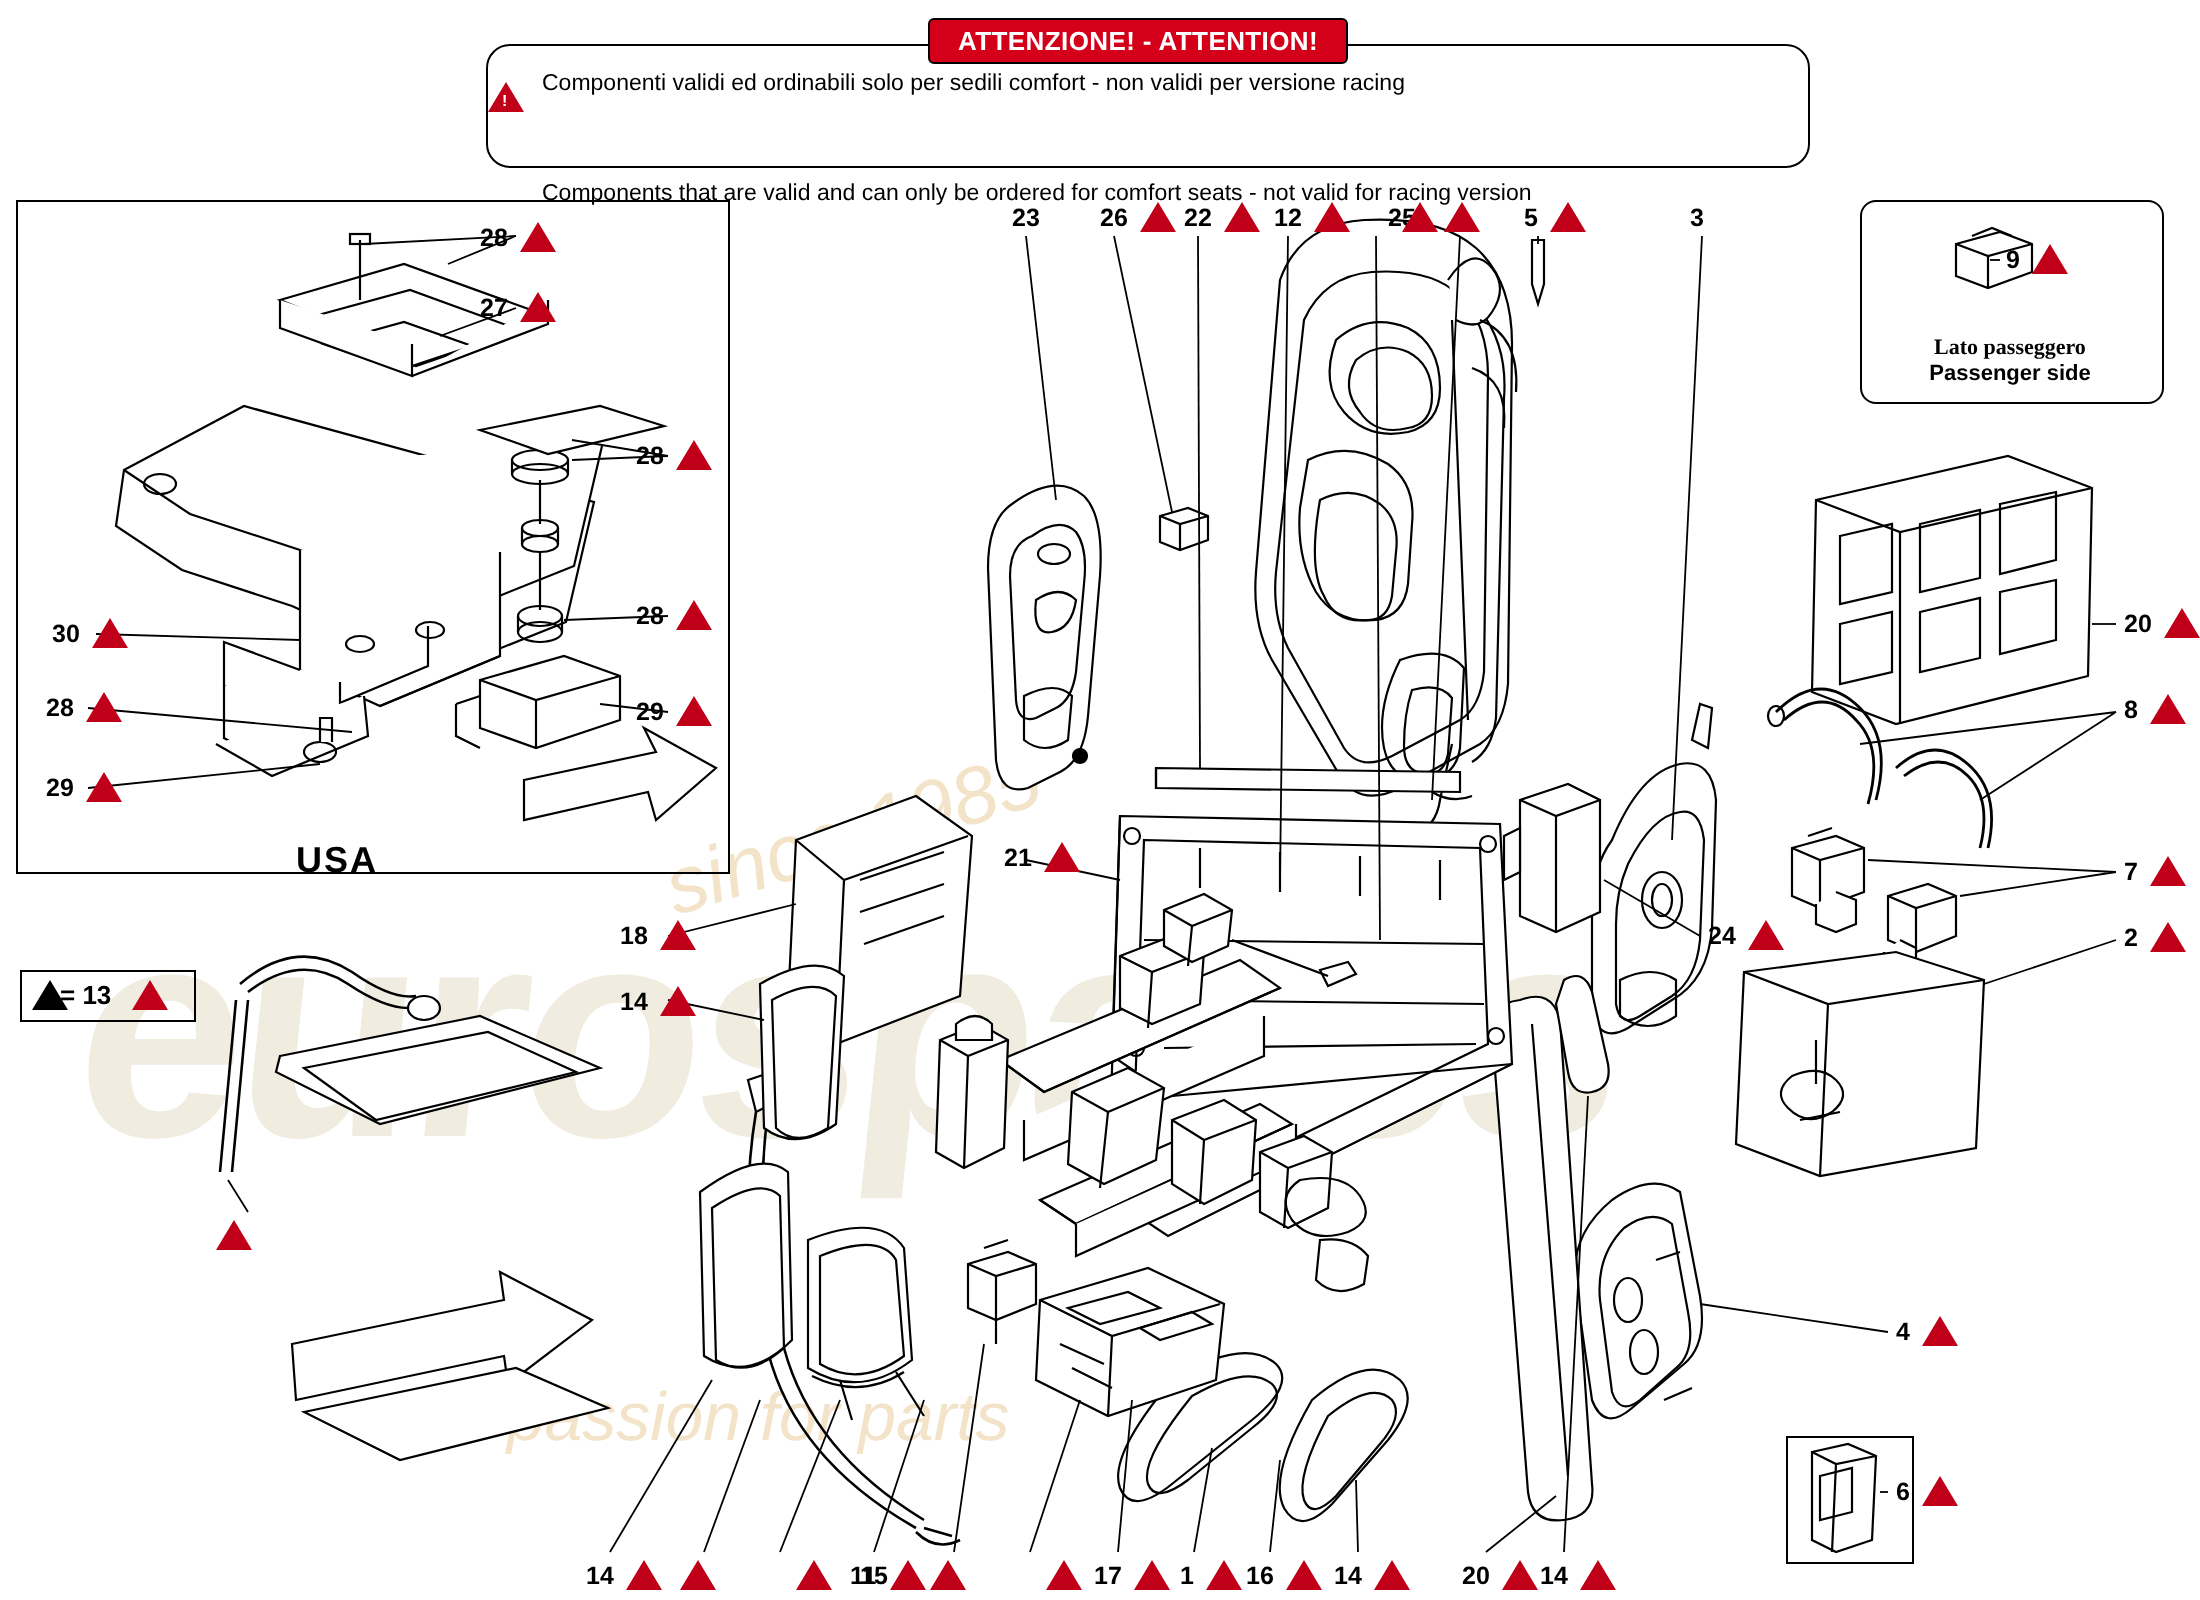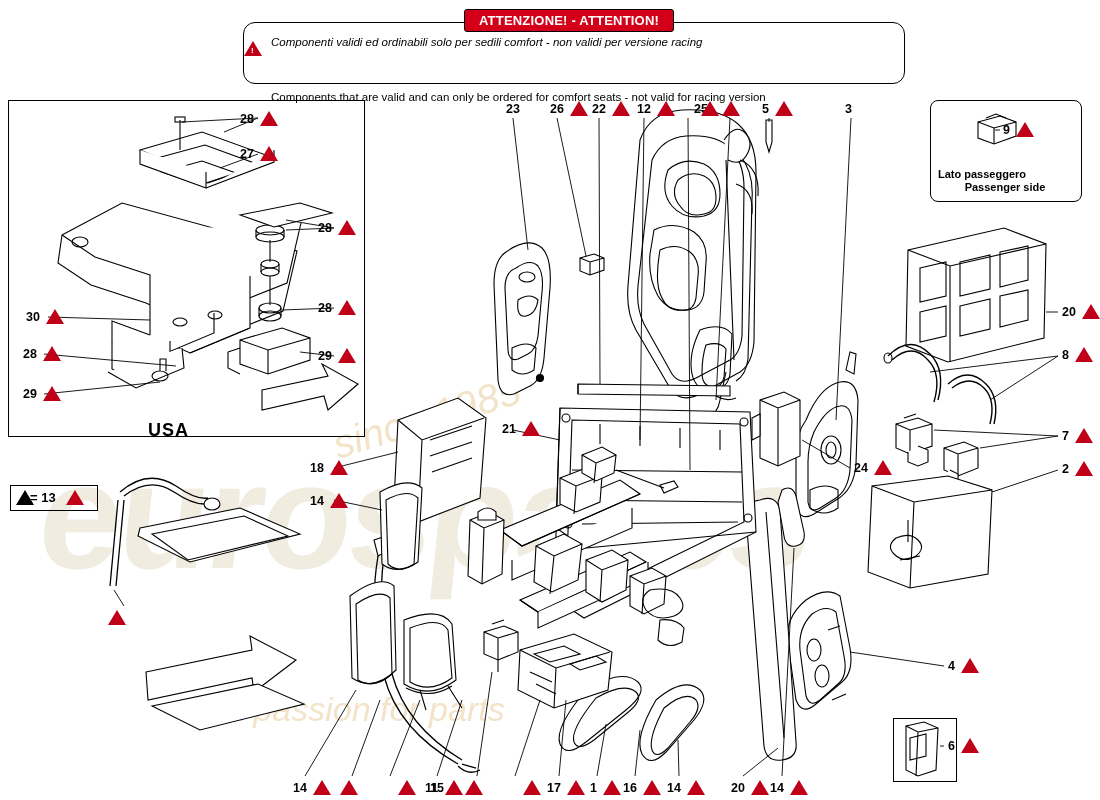--- a/index.html
+++ b/index.html
@@ -49,39 +49,39 @@
   .attn-box{
     position:absolute;left:243px;top:22px;width:660px;height:60px;
     border:1.6px solid #000;border-radius:12px;background:#fff;
   }
   .attn-title{
     position:absolute;left:464px;top:9px;
     background:#d4001a;color:#fff;font-weight:bold;font-size:13px;
     padding:3px 14px;border-radius:3px;border:1px solid #000;
     letter-spacing:.2px;
   }
-  .attn-l1{position:absolute;left:271px;top:36px;font-size:11.5px;color:#000;font-style:italic;}
+  .attn-l1{position:absolute;left:271px;top:36px;font-size:11.5px;color:#000;}
   .attn-l2{position:absolute;left:271px;top:52px;font-size:11.5px;color:#000;margin-top:39px;}
 
   
   .usa-box{
     position:absolute;left:8px;top:100px;width:355px;height:335px;
     border:1.5px solid #000;background:transparent;
   }
   .usa-label{
     position:absolute;left:148px;top:420px;font-size:18px;font-weight:bold;
     letter-spacing:1px;color:#000;
   }
 
   
   .pass-box{
     position:absolute;left:930px;top:100px;width:150px;height:100px;
     border:1.5px solid #000;border-radius:8px;background:transparent;
   }
-  .pass-l1{position:absolute;left:938px;top:168px;width:134px;text-align:left;font-size:11px;font-weight:bold;}
+  .pass-l1{position:absolute;left:938px;top:168px;width:134px;text-align:center;font-size:11px;font-weight:bold;font-family:Liberation Serif, serif;}
   .pass-l2{position:absolute;left:938px;top:181px;width:134px;text-align:center;font-size:11px;font-weight:bold;}
 
   
   .p6-box{
     position:absolute;left:893px;top:718px;width:62px;height:62px;
     border:1.4px solid #000;background:transparent;
   }
 
   
   .legend{position:absolute;left:10px;top:485px;width:86px;height:24px;border:1.4px solid #000;}

